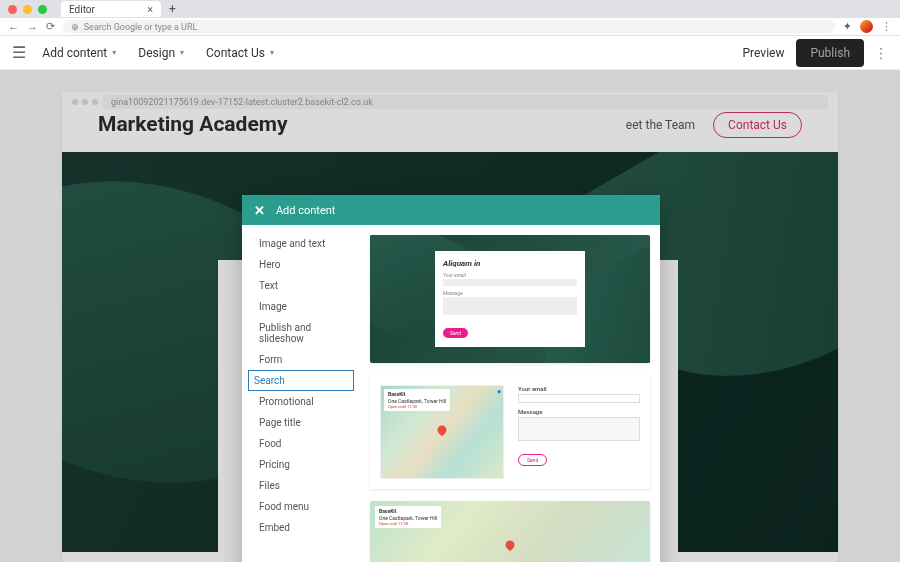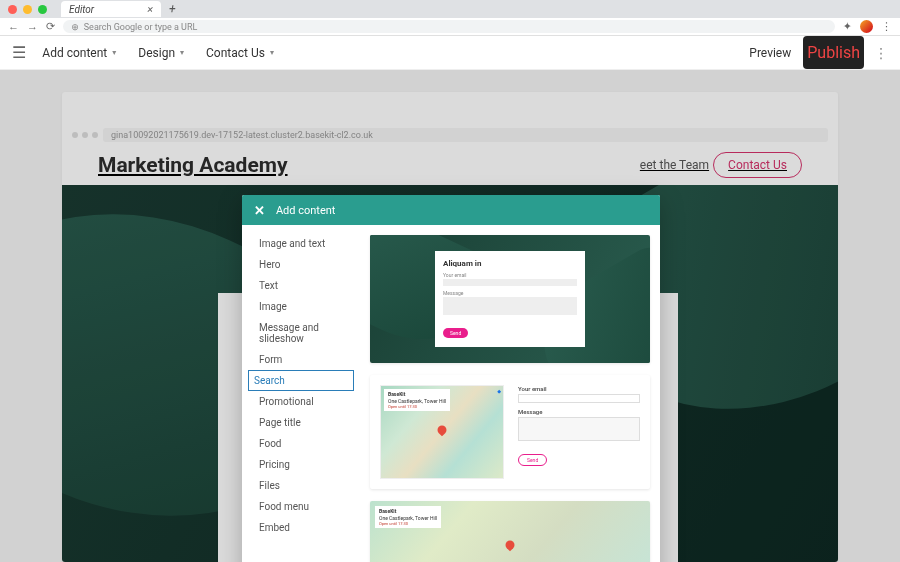--- a/index.html
+++ b/index.html
@@ -1,19 +1,19 @@
 <!DOCTYPE html>
 <html><head>
 <meta charset="utf-8">
 <style>
 * { margin:0; padding:0; box-sizing:border-box; font-family:-apple-system,BlinkMacSystemFont,"Segoe UI",Roboto,Arial,sans-serif; }
 body { width:900px; height:562px; overflow:hidden; background:#fff; position:relative; }
 
 
-.chrome-bar { height:18px; background:#dfe1e4; display:flex; align-items:center; padding:0 8px;font-style:italic; }
+.chrome-bar { height:18px; background:#dfe1e4; display:flex; align-items:center; padding:0 8px; }
 .traffic { display:flex; gap:6px; margin-right:14px; }
 .traffic span { width:9px; height:9px; border-radius:50%; display:block; }
 .tl-red { background:#ff5f57; }
 .tl-yellow { background:#febc2e; }
 .tl-green { background:#28c840; }
 .tab { background:#fff; height:16px; min-width:100px; display:flex; align-items:center; padding:0 8px; font-size:10px; color:#444; border-radius:4px 4px 0 0; }
 .tab .close { margin-left:auto; font-size:11px; color:#666; }
 .newtab { margin-left:8px; font-size:12px; color:#555; }
 .addr-bar { height:18px; background:#fff; display:flex; align-items:center; padding:0 8px; gap:8px; border-bottom:1px solid #e0e0e0; }
 .nav-icon { font-size:11px; color:#666; }
@@ -21,33 +21,33 @@
 .addr-right { display:flex; gap:8px; align-items:center; }
 .avatar { width:13px; height:13px; border-radius:50%; background:linear-gradient(135deg,#f5a623,#d0021b); }
 
 
 .app-toolbar { height:34px; background:#fff; border-bottom:1px solid #eee; display:flex; align-items:center; padding:0 12px; }
 .ham { font-size:16px; color:#666; margin-right:16px; }
 .tb-item { font-size:12px; color:#333; margin-right:22px; display:flex; align-items:center; }
 .chev { font-size:8px; margin-left:5px; color:#888; }
 .tb-spacer { flex:1; }
 .preview { font-size:12px; color:#333; margin-right:12px; }
-.publish { background:#222; color:#ef4444; font-size:16px; padding:7px 4px; border-radius:4px; border:none; }
+.publish { background:#222; color:#a3a3a3; font-size:12px; padding:7px 14px; border-radius:4px; border:none; }
 .more { font-size:14px; color:#888; margin-left:10px; }
 
 
 .canvas { position:relative; height:492px; background:#f5f5f5; }
 .page-frame { position:absolute; left:62px; top:22px; right:62px; height:470px; background:#fff; border-radius:3px; overflow:hidden; box-shadow:0 1px 3px rgba(0,0,0,0.06); }
-.url-chrome { height:20px; display:flex; align-items:center; padding:0 10px; gap:5px; font-size:9px;margin-top:33px; }
+.url-chrome { height:20px; display:flex; align-items:center; padding:0 10px; gap:5px; font-size:9px; }
 .url-dots { display:flex; gap:4px; }
 .url-dots span { width:6px; height:6px; border-radius:50%; background:#ddd; display:block; }
 .url-field { flex:1; background:#f5f5f5; border-radius:3px; padding:2px 8px; color:#999; font-size:9px; }
-.site-header { height:40px; display:flex; align-items:center; padding:0 36px;text-decoration:underline; }
+.site-header { height:40px; display:flex; align-items:flex-start; padding:0 36px; }
 .brand { font-size:21px; font-weight:700; color:#2d2d2d; }
-.site-nav { margin-left:auto; display:flex; gap:4px; align-items:center; font-size:12px; color:#555; }
+.site-nav { margin-left:auto; display:flex; gap:18px; align-items:center; font-size:12px; color:#555; }
 .contact-btn { border:1.5px solid #d6336c; color:#d6336c; padding:5px 14px; border-radius:14px; font-size:12px; }
 .hero-bg { height:400px; background:linear-gradient(120deg,#1a3b32,#0d2822); position:relative; overflow:hidden; }
 .leaf { position:absolute; background:linear-gradient(135deg,#2a5d4f,#1a4035); }
 .leaf1 { width:400px; height:300px; left:-120px; top:30px; transform:rotate(25deg) skewX(-10deg); border-radius:50% 10% 50% 10%; }
 .leaf2 { width:350px; height:260px; right:-100px; top:-40px; transform:rotate(-30deg) skewX(10deg); border-radius:10% 50% 10% 50%; }
 .inner-panel { position:absolute; left:156px; top:108px; width:460px; height:362px; background:#fff; }
 
 
 .dim { position:absolute; inset:0; background:rgba(0,0,0,0.14); }
 
@@ -56,21 +56,21 @@
 .modal-header { height:30px; background:#2a9d8f; color:#fff; display:flex; align-items:center; padding:0 12px; font-size:11px; }
 .modal-header .x { margin-right:11px; font-size:13px; font-weight:bold; }
 .modal-body { flex:1; display:flex; overflow:hidden; }
 .cat-list { width:118px; padding:8px 0; overflow-y:auto; }
 .cat-item { font-size:10px; color:#555; padding:5px 17px; cursor:pointer; }
 .cat-item.selected { border:1px solid #2a7db8; color:#2a7db8; margin:0 6px; padding:4px 5px; }
 .previews { flex:1; padding:10px 10px; overflow-y:auto; background:#fff; }
 .preview-card { margin-bottom:12px; border-radius:2px; overflow:hidden; box-shadow:0 1px 3px rgba(0,0,0,0.1); }
 
 
-.pc1 { height:128px; background:linear-gradient(120deg,#1a4035,#2a5d4f); display:flex; align-items:center; justify-content:center; position:relative; }
+.pc1 { height:128px; background:linear-gradient(120deg,#1a4035,#2a5d4f); display:flex; align-items:center; justify-content:center; position:relative;font-style:italic; }
 .pc1 .leaf-s { position:absolute; width:150px; height:110px; background:linear-gradient(135deg,#2a5d4f,#194538); border-radius:50% 10%; }
 .pc1 .leaf-a { left:-40px; top:-10px; transform:rotate(25deg); }
 .pc1 .leaf-b { right:-40px; bottom:-20px; transform:rotate(-30deg); }
 .form-card { background:#fff; width:150px; padding:8px; position:relative; z-index:1; }
 .form-card h4 { font-size:8px; font-weight:700; margin-bottom:4px; color:#333; }
 .form-card .lbl { font-size:5px; color:#888; margin-bottom:1px; }
 .form-card .inp { background:#eee; height:7px; margin-bottom:4px; }
 .form-card .ta { background:#eee; height:18px; margin-bottom:5px; }
 .form-card .send { background:#e91e8c; color:#fff; font-size:5px; padding:2px 7px; border-radius:7px; display:inline-block; }
 
@@ -176,21 +176,21 @@
     <div class="modal-header">
       <span class="x">✕</span>
       <span>Add content</span>
     </div>
     <div class="modal-body">
       <div class="cat-list" id="cat-list">
           <div class="cat-item">Image and text</div>
           <div class="cat-item">Hero</div>
           <div class="cat-item">Text</div>
           <div class="cat-item">Image</div>
-          <div class="cat-item">Message and slideshow</div>
+          <div class="cat-item">Publish and slideshow</div>
           <div class="cat-item">Form</div>
           <div class="cat-item selected">Search</div>
           <div class="cat-item">Promotional</div>
           <div class="cat-item">Page title</div>
           <div class="cat-item">Food</div>
           <div class="cat-item">Pricing</div>
           <div class="cat-item">Files</div>
           <div class="cat-item">Food menu</div>
           <div class="cat-item">Embed</div>
         </div>

